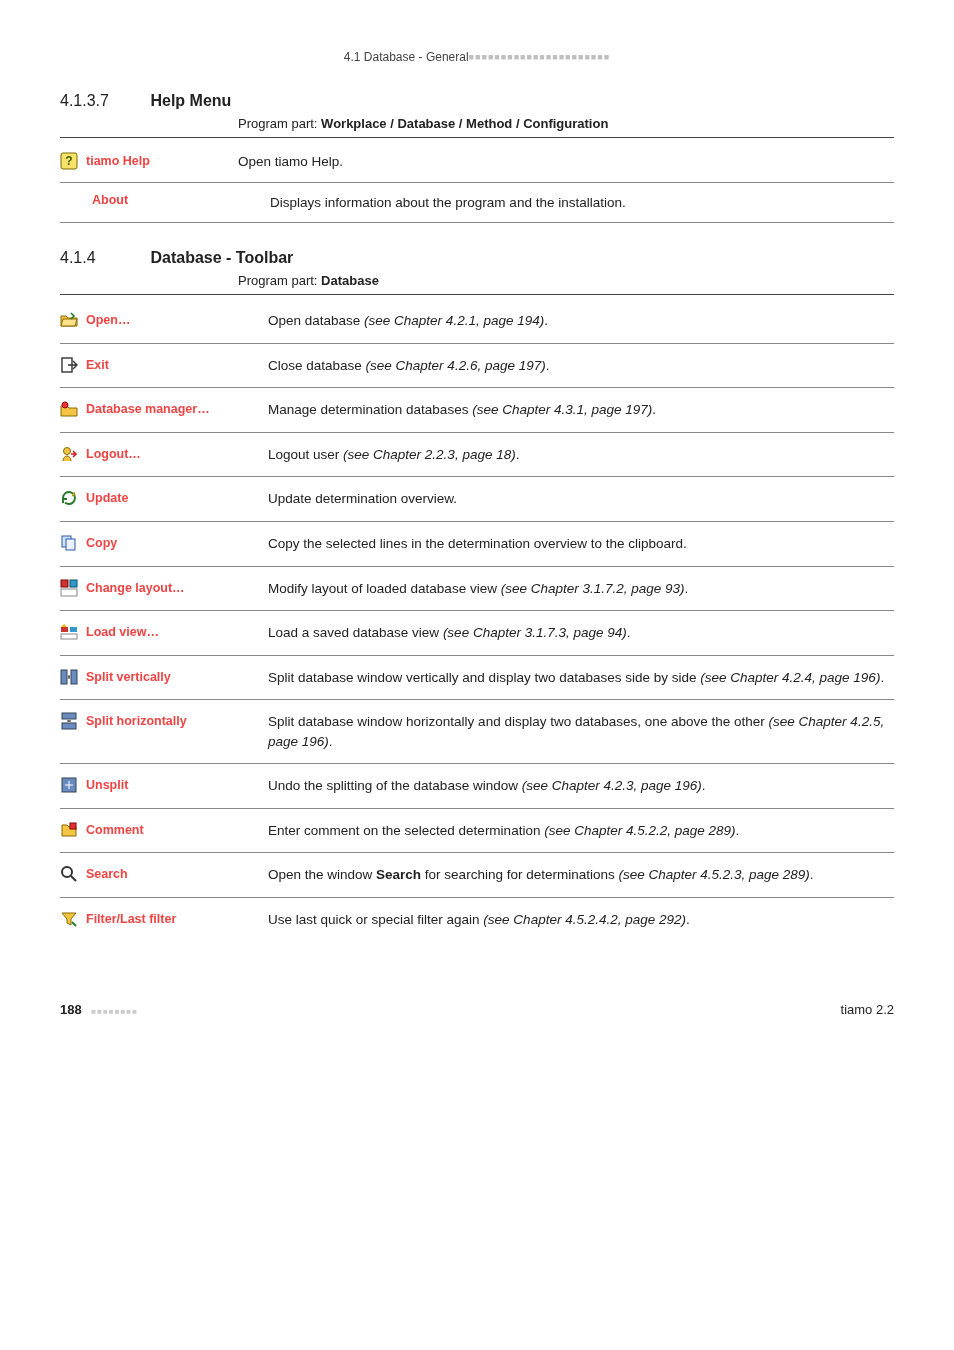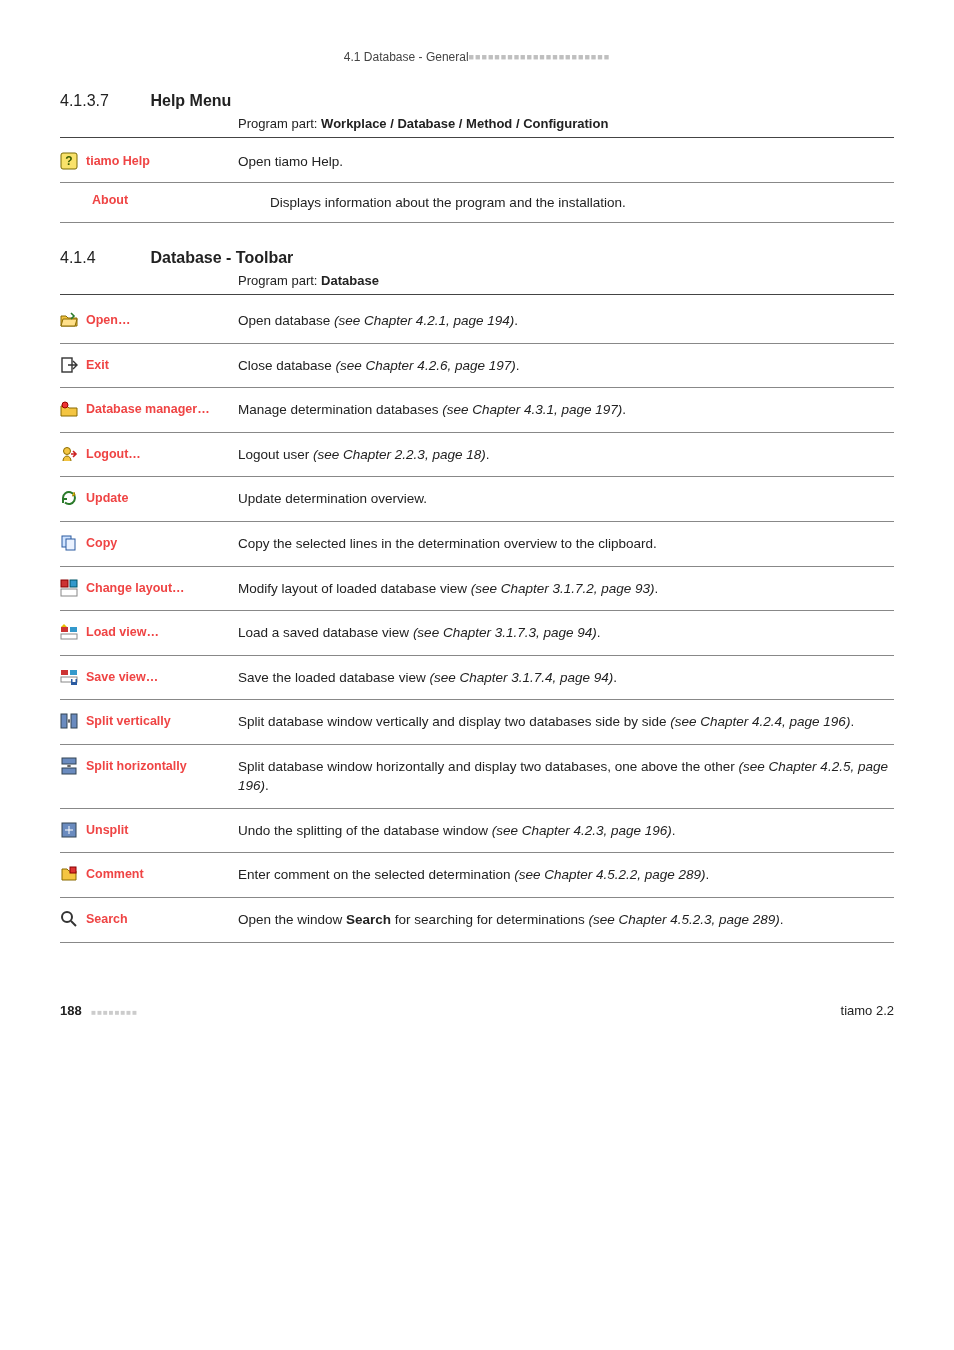--- a/index.html
+++ b/index.html
@@ -74,21 +74,21 @@
     color: #ef4444;
   }
   .row .desc {
     font-size: 13.5px;
     color: #222;
     line-height: 1.45;
     flex: 1;
   }
   .row .desc em, .row .desc .italic { font-style: italic; }
   .section-heading { margin-top: 26px; margin-bottom: 4px; }
-  .toolbar-rows .row { padding: 12px 0; }
+  .toolbar-rows .row { padding: 12px 0; gap: 30px; }
   .footer {
     display: flex;
     justify-content: space-between;
     align-items: center;
     margin-top: 60px;
     font-size: 13px;
   }
   .footer-left { font-weight: bold; }
   .footer-squares { color: #ccc; letter-spacing: 1px; font-size: 8px; margin-left: 6px; }
   svg { display: block; }
@@ -245,35 +245,20 @@
               <rect x="10" y="4" width="7" height="5" fill="#39c"></rect>
               <path d="M4 1l3 3H1z" fill="#e8c000"></path>
               <rect x="1" y="11" width="16" height="5" fill="#fff" stroke="#888"></rect>
             </svg>
     </span>
     <span class="label">Load view…</span>
   </div>
   <div class="desc"><span>Load a saved database view </span><span class="italic">(see Chapter 3.1.7.3, page 94)</span><span>.</span></div>
 </div>
 
-<div class="row">
-  <div class="left">
-    <span class="icon">
-      <svg viewBox="0 0 18 18" width="18" height="18">
-              <rect x="1" y="2" width="7" height="5" fill="#c33"></rect>
-              <rect x="10" y="2" width="7" height="5" fill="#39c"></rect>
-              <rect x="1" y="9" width="16" height="5" fill="#fff" stroke="#888"></rect>
-              <rect x="11" y="11" width="6" height="6" fill="#2a5aa0"></rect>
-              <rect x="12.5" y="11" width="3" height="3" fill="#fff"></rect>
-            </svg>
-    </span>
-    <span class="label">Save view…</span>
-  </div>
-  <div class="desc"><span>Save the loaded database view </span><span class="italic">(see Chapter 3.1.7.4, page 94)</span><span>.</span></div>
-</div>
 
 <div class="row">
   <div class="left">
     <span class="icon">
       <svg viewBox="0 0 18 18" width="18" height="18">
               <rect x="1" y="2" width="6" height="14" fill="#6a8bbf" stroke="#345"></rect>
               <rect x="11" y="2" width="6" height="14" fill="#6a8bbf" stroke="#345"></rect>
               <path d="M8 9h2M9 7v4" stroke="#333"></path>
             </svg>
     </span>
@@ -328,20 +313,32 @@
       <svg viewBox="0 0 18 18" width="18" height="18">
               <circle cx="7" cy="7" r="5" fill="none" stroke="#333" stroke-width="2"></circle>
               <path d="M11 11l5 5" stroke="#333" stroke-width="2"></path>
             </svg>
     </span>
     <span class="label">Search</span>
   </div>
   <div class="desc"><span>Open the window </span><b>Search</b><span> for searching for determinations </span><span class="italic">(see Chapter 4.5.2.3, page 289)</span><span>.</span></div>
 </div>
 
+<div class="row noborder">
+  <div class="left">
+    <span class="icon">
+      <svg viewBox="0 0 18 18" width="18" height="18">
+              <path d="M2 3h14l-5 6v6l-4-2V9z" fill="#f4c542" stroke="#8a6b00"></path>
+              <path d="M12 12l4 4" stroke="#2a7a2a" stroke-width="2"></path>
+            </svg>
+    </span>
+    <span class="label">Filter/Last filter</span>
+  </div>
+  <div class="desc"><span>Use last quick or special filter again </span><span class="italic">(see Chapter 4.5.2.4.2, page 292)</span><span>.</span></div>
+</div>
 
 </div>
 
 <div class="footer">
   <span>
     <span class="footer-left">188</span>
     <span class="footer-squares">■■■■■■■■</span>
   </span>
   <span>tiamo 2.2</span>
 </div>

